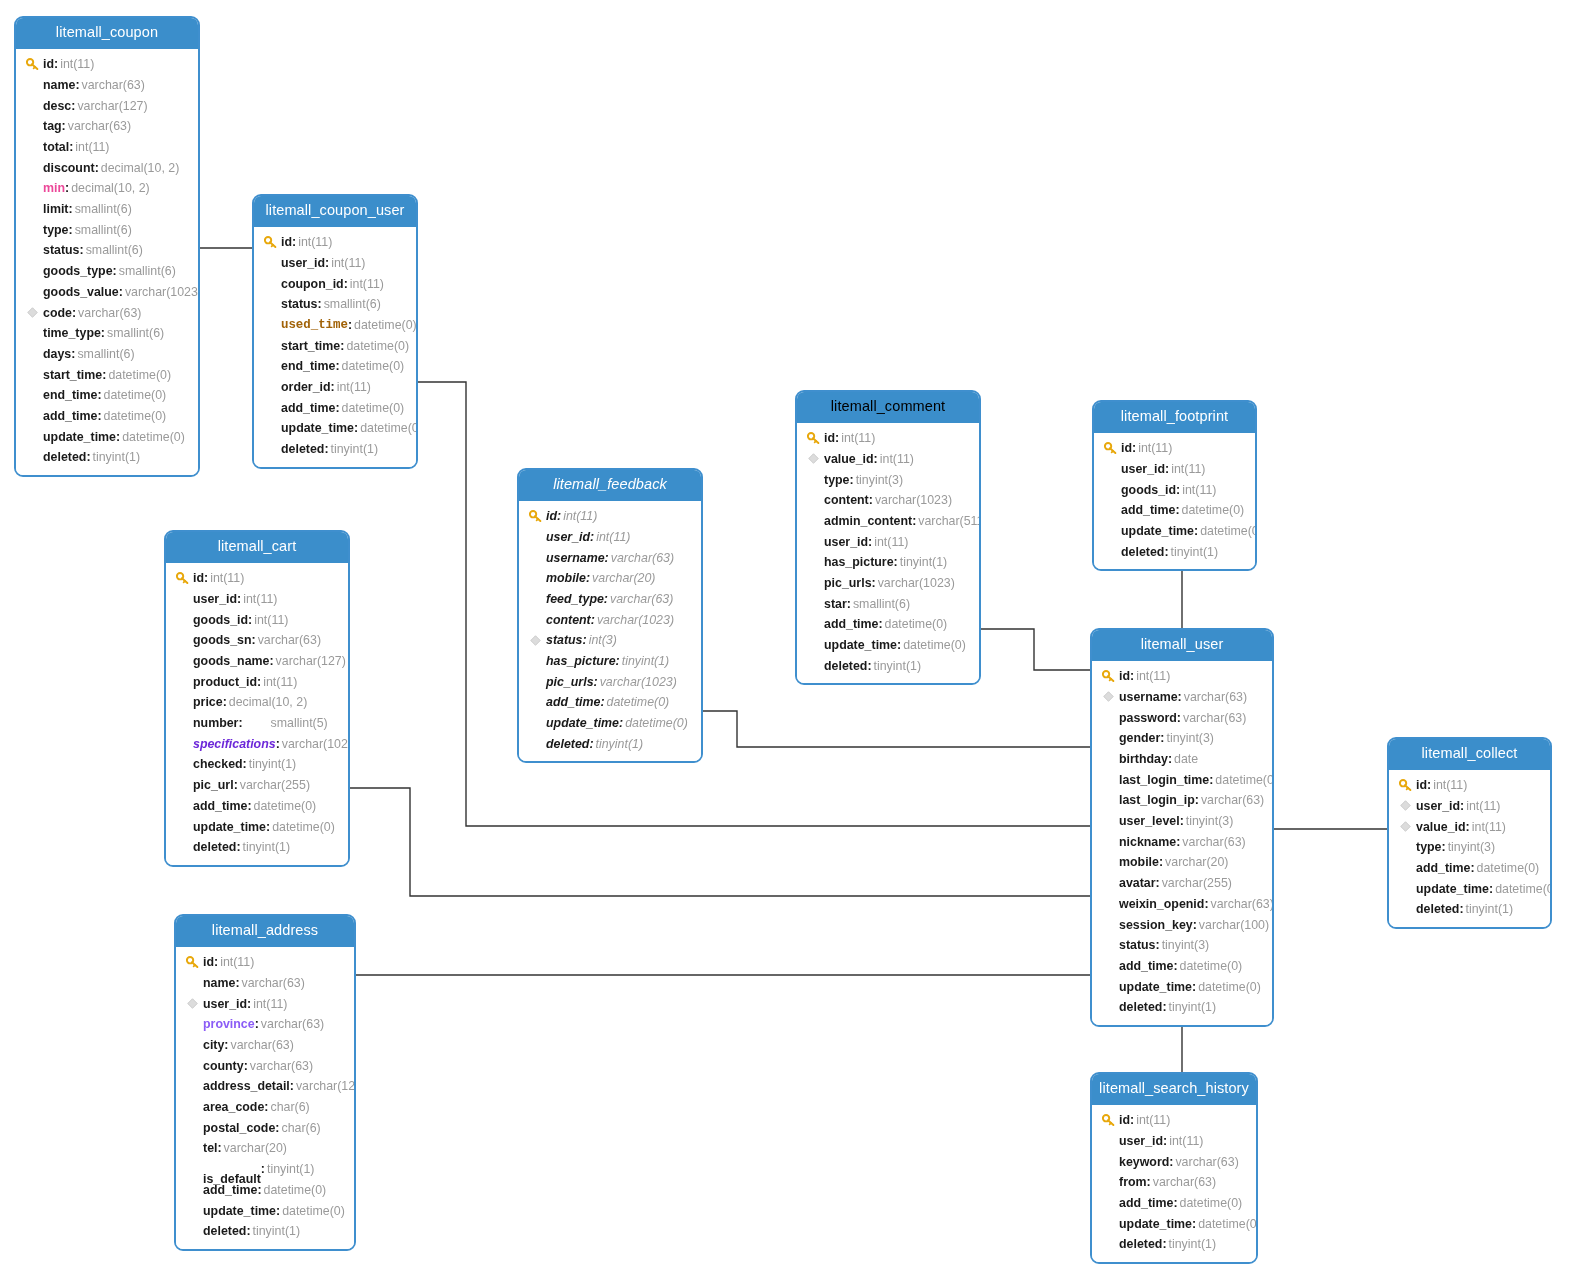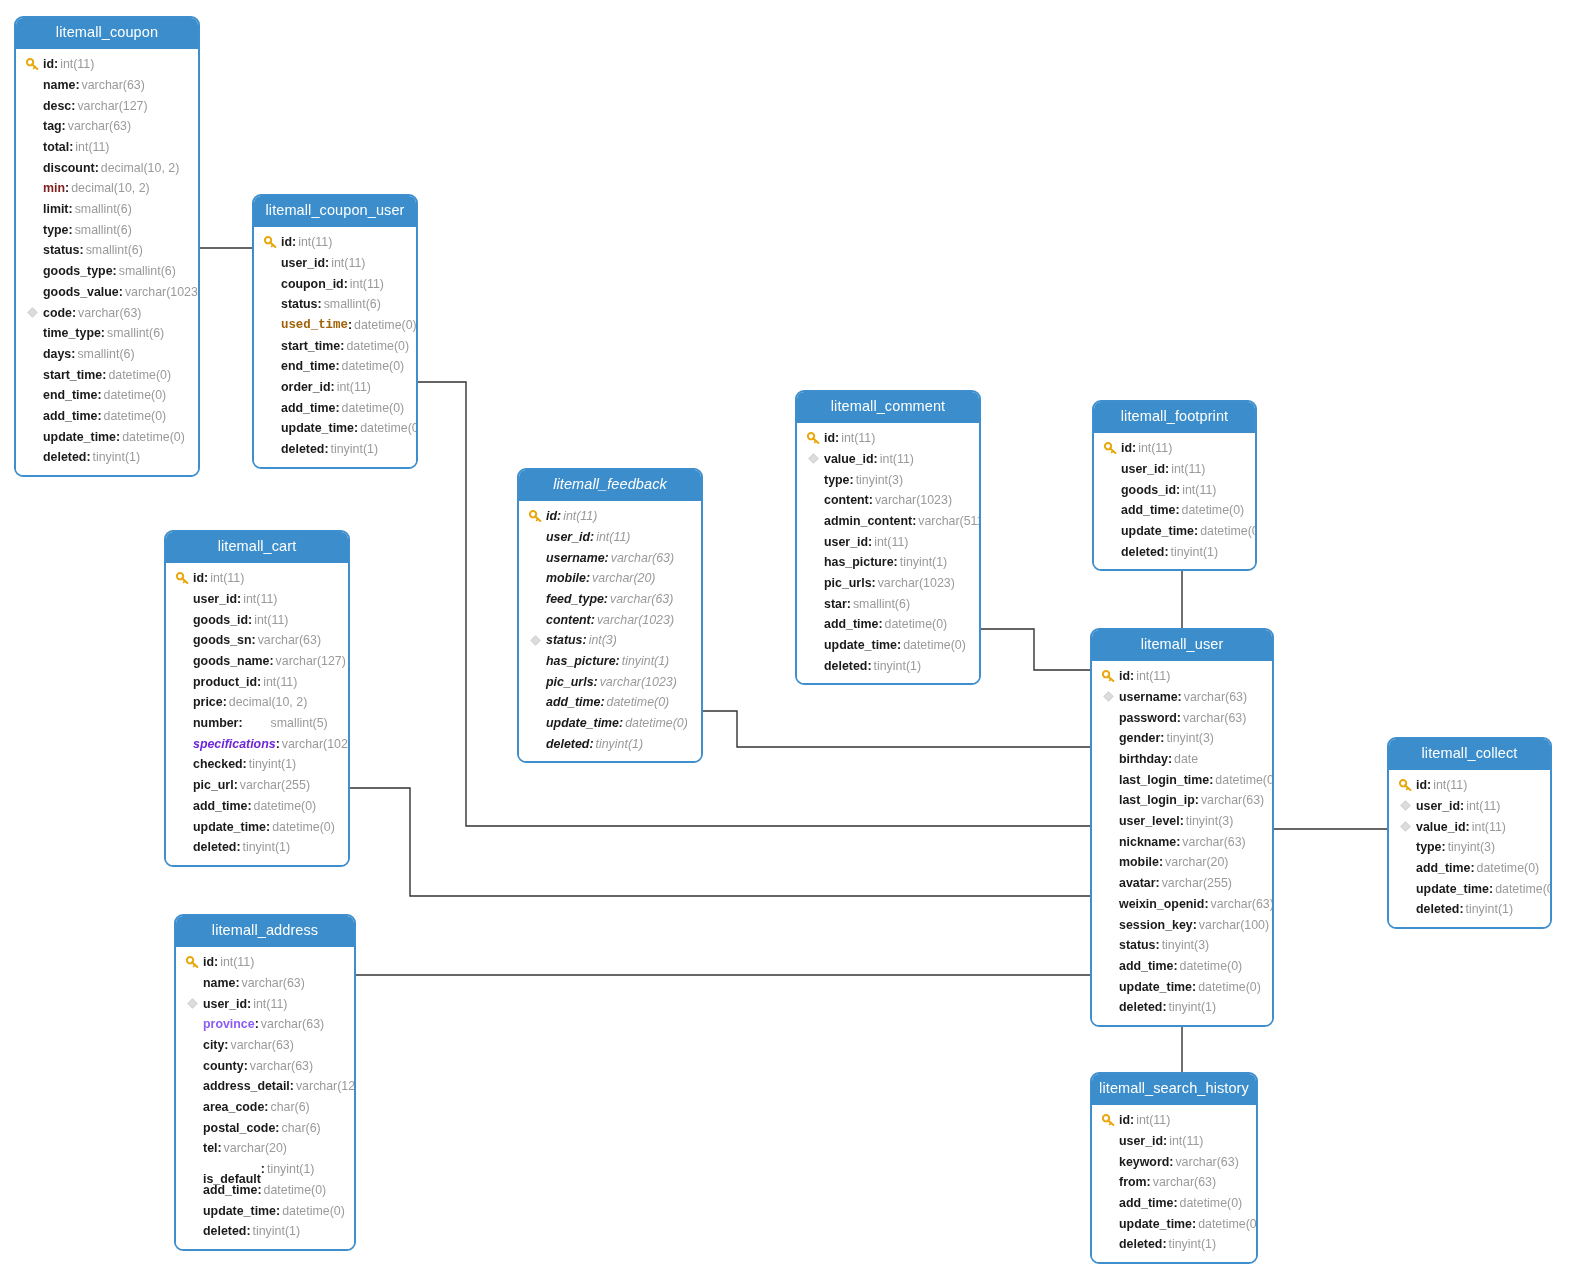--- a/index.html
+++ b/index.html
@@ -98,21 +98,21 @@
           <span class="col-type" style="color: rgb(154, 154, 154);">int(11)</span>
         </div>
         <div class="col-row">
           <span class="ico"></span>
           <span class="col-name" style="color: rgb(26, 26, 26);">discount</span>
           <span class="col-name" style="color: rgb(26, 26, 26);">:</span>
           <span class="col-type" style="color: rgb(154, 154, 154);">decimal(10, 2)</span>
         </div>
         <div class="col-row">
           <span class="ico"></span>
-          <span class="col-name" style="color: #7f1d1d;">min</span>
+          <span class="col-name" style="color: #ec4899;">min</span>
           <span class="col-name" style="color: rgb(26, 26, 26);">:</span>
           <span class="col-type" style="color: rgb(154, 154, 154);">decimal(10, 2)</span>
         </div>
         <div class="col-row">
           <span class="ico"></span>
           <span class="col-name" style="color: rgb(26, 26, 26);">limit</span>
           <span class="col-name" style="color: rgb(26, 26, 26);">:</span>
           <span class="col-type" style="color: rgb(154, 154, 154);">smallint(6)</span>
         </div>
         <div class="col-row">
@@ -351,21 +351,21 @@
         </div>
         <div class="col-row">
           <span class="ico"></span>
           <span class="col-name" style="color: rgb(26, 26, 26);">deleted</span>
           <span class="col-name" style="color: rgb(26, 26, 26);">:</span>
           <span class="col-type" style="color: rgb(154, 154, 154);">tinyint(1)</span>
         </div>
       </div>
     </div>
     <div class="table-box" style="left: 795px; top: 390px; width: 186px; border-color: rgb(63, 143, 206);">
-      <div class="tbl-header" style="background: rgb(59, 142, 203); color: #ffffff;">litemall_comment</div>
+      <div class="tbl-header" style="background: rgb(59, 142, 203); color: #000000;">litemall_comment</div>
       <div class="tbl-body">
         <div class="col-row">
           <span class="ico">
             <svg class="key-svg" width="13" height="13" viewBox="0 0 16 16">
               <circle cx="5" cy="5.2" r="3.9" fill="none" stroke="#e8a80c" stroke-width="2.4"></circle>
               <path d="M7.3 7.6 L14 13.6" stroke="#e8a80c" stroke-width="2.4" stroke-linecap="round"></path>
               <path d="M11.1 11.0 L9.4 12.7" stroke="#e8a80c" stroke-width="2.2" stroke-linecap="round"></path>
             </svg>
           </span>
           <span class="col-name" style="color: rgb(26, 26, 26);">id</span>

